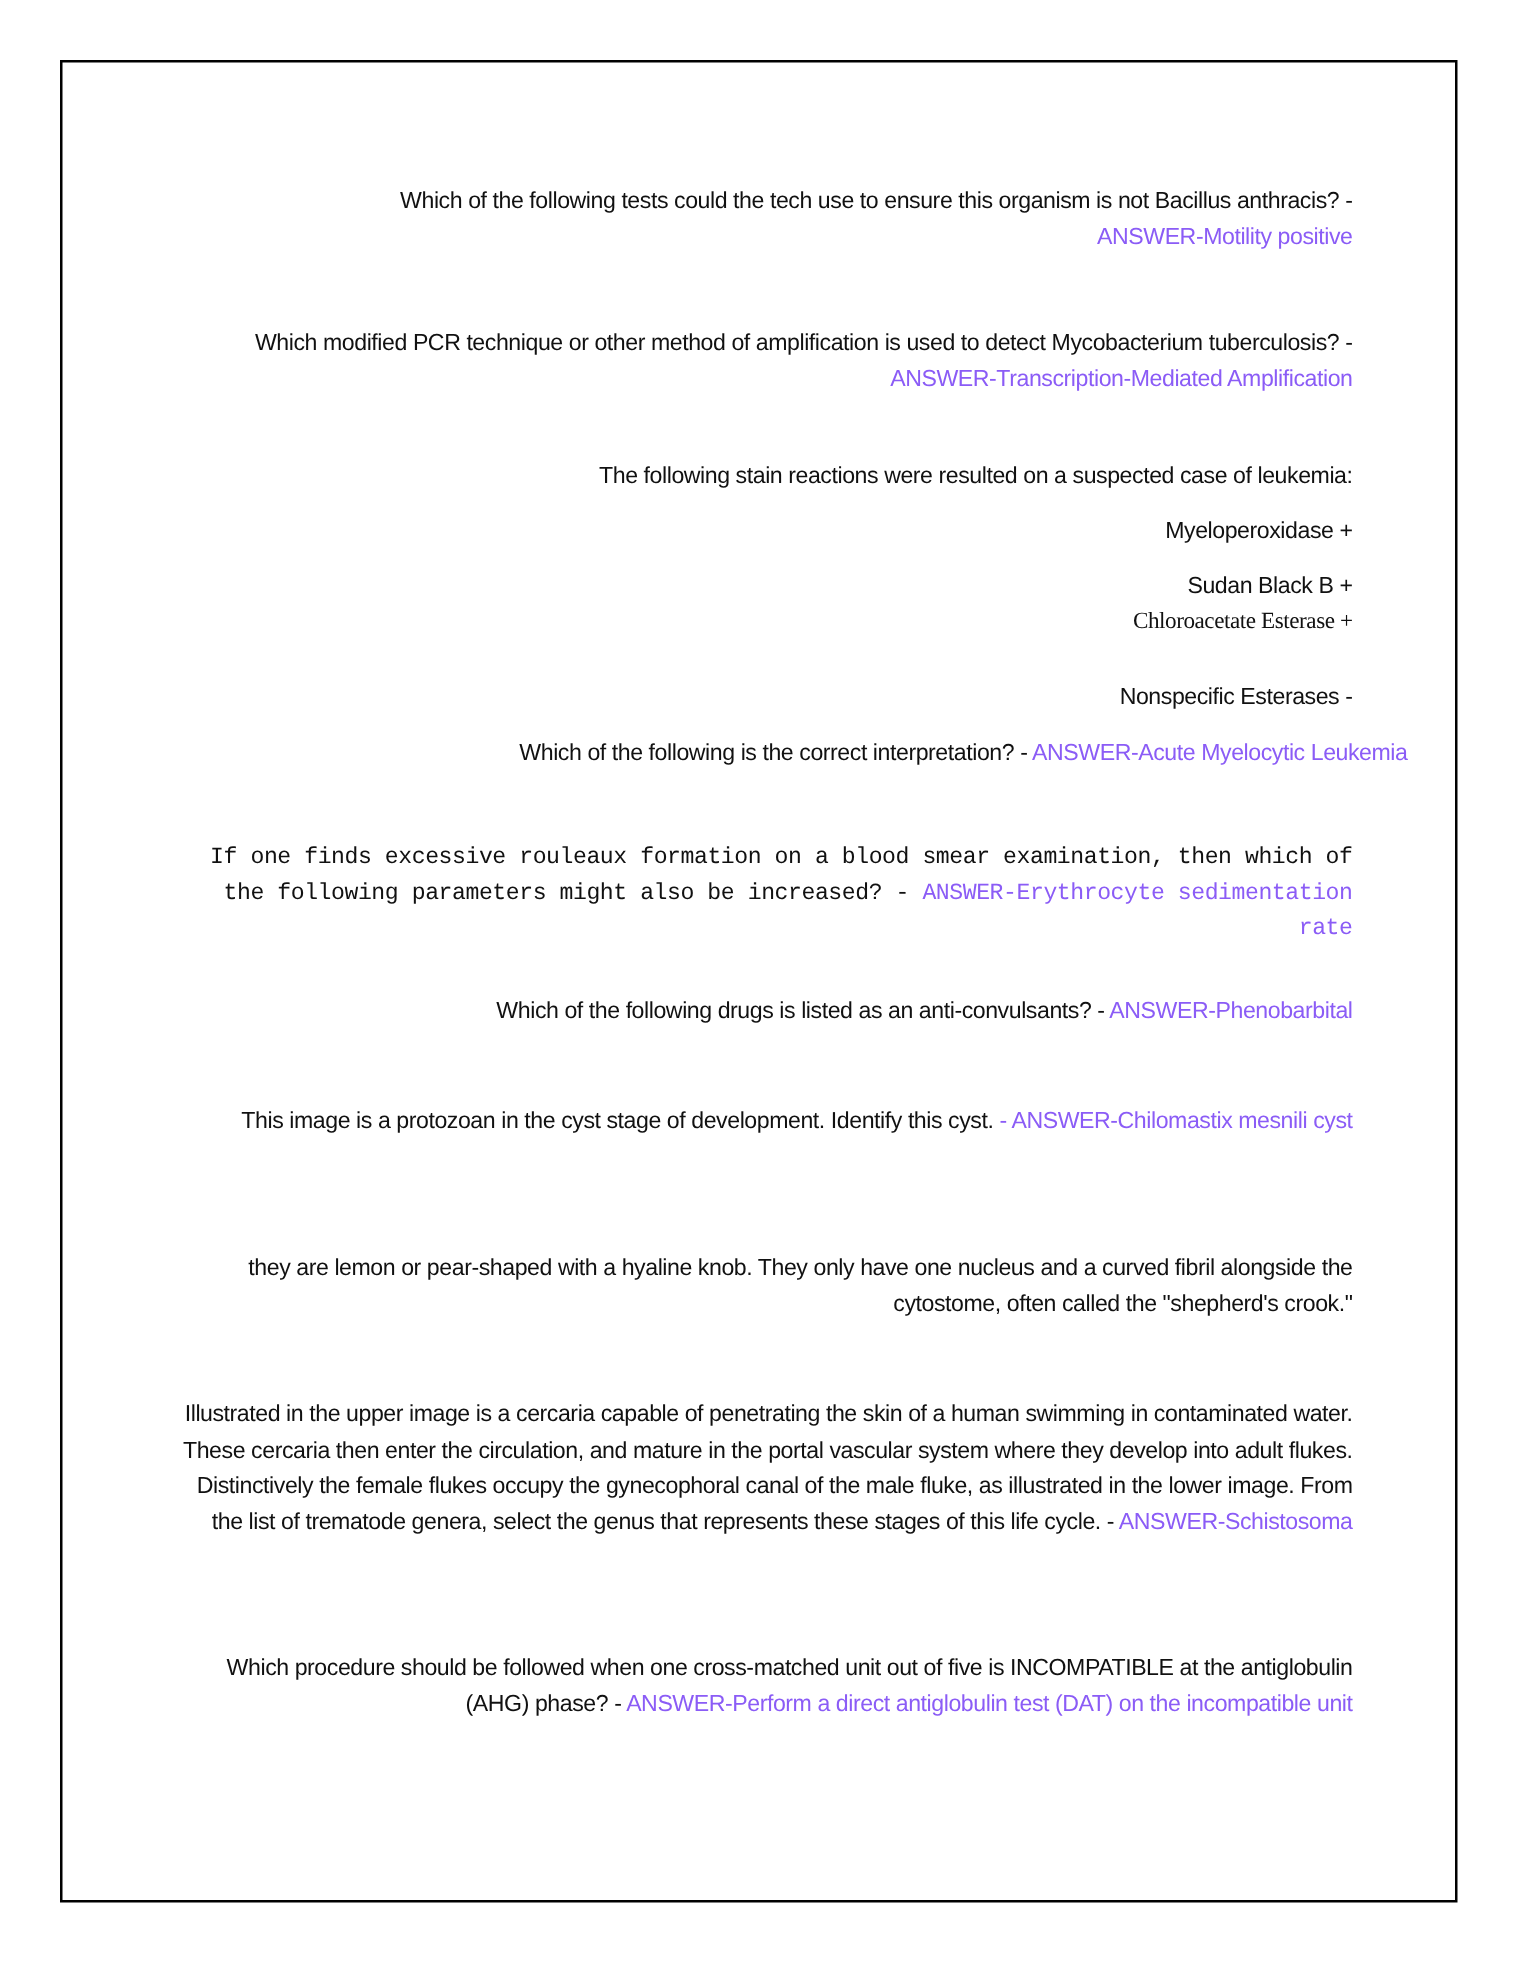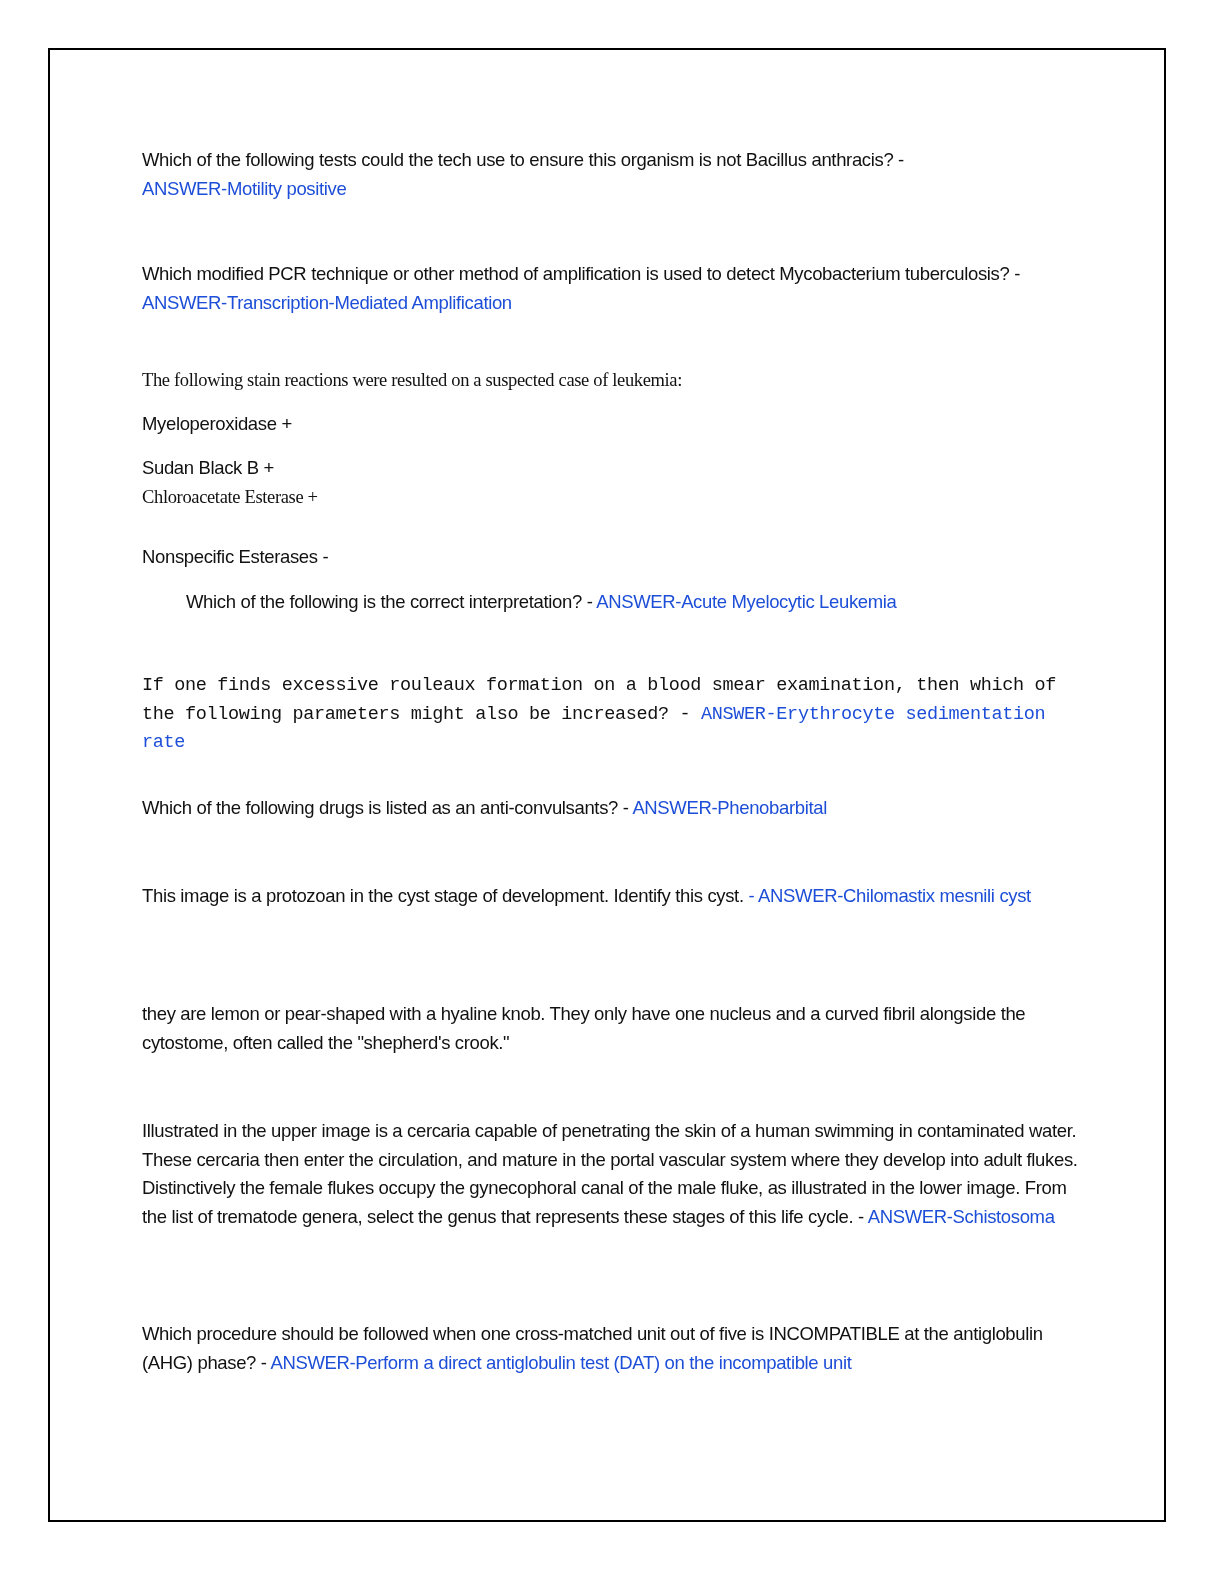--- a/index.html
+++ b/index.html
@@ -1,35 +1,35 @@
 <!DOCTYPE html>
 <html><head>
 <meta charset="utf-8">
 <style>
   html, body { margin:0; padding:0; background:#ffffff; }
   body { width:1224px; height:1584px; position:relative; overflow:hidden; }
   .frame { position:absolute; left:48px; top:48px; width:1114px; height:1470px; border:2px solid #000; box-sizing:content-box; }
-  .p { position:absolute; left:142px; width:940px; font-family:"Liberation Sans", sans-serif; font-size:18.5px; line-height:28.5px; color:#111; margin:0; letter-spacing:-0.35px; }
-  .ans { color:#1d4ed8; }
+  .p { position:absolute; left:142px; width:940px; font-family:"Liberation Sans", sans-serif; font-size:18.5px; line-height:28.5px; color:#111; margin:0; letter-spacing:-0.35px;text-align:right; }
+  .ans { color:#8b5cf6; }
 </style>
 </head>
 <body>
 
 <div class="frame"></div>
 
 <p class="p" style="top:146px;">
   <span>Which of the following tests could the tech use to ensure this organism is not Bacillus anthracis? -</span><br>
   <span class="ans">ANSWER-Motility positive</span>
 </p>
 
 <p class="p" style="top:260px;">
   <span>Which modified PCR technique or other method of amplification is used to detect Mycobacterium tuberculosis? - </span><span class="ans">ANSWER-Transcription-Mediated Amplification</span>
 </p>
 
-<p class="p" style="top:366px;font-family:Liberation Serif, serif;">The following stain reactions were resulted on a suspected case of leukemia:</p>
+<p class="p" style="top:366px;">The following stain reactions were resulted on a suspected case of leukemia:</p>
 <p class="p" style="top:410px;">Myeloperoxidase +</p>
 <p class="p" style="top:454px;">Sudan Black B +</p>
 <p class="p" style="top:483px;font-family:Liberation Serif, serif;">Chloroacetate Esterase +</p>
 <p class="p" style="top:543px;">Nonspecific Esterases -</p>
 <p class="p" style="top:588px;margin-left:44px;">
   <span>Which of the following is the correct interpretation? - </span><span class="ans">ANSWER-Acute Myelocytic Leukemia</span>
 </p>
 
 <p class="p" style="top:672px;font-family:Liberation Mono, monospace;">
   <span>If one finds excessive rouleaux formation on a blood smear examination, then which of the following parameters might also be increased? - </span><span class="ans">ANSWER-Erythrocyte sedimentation rate</span>

